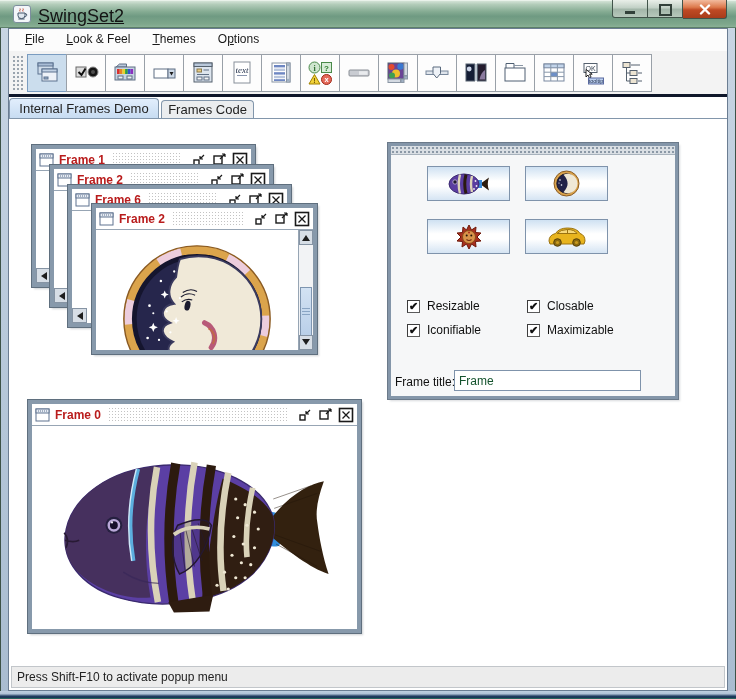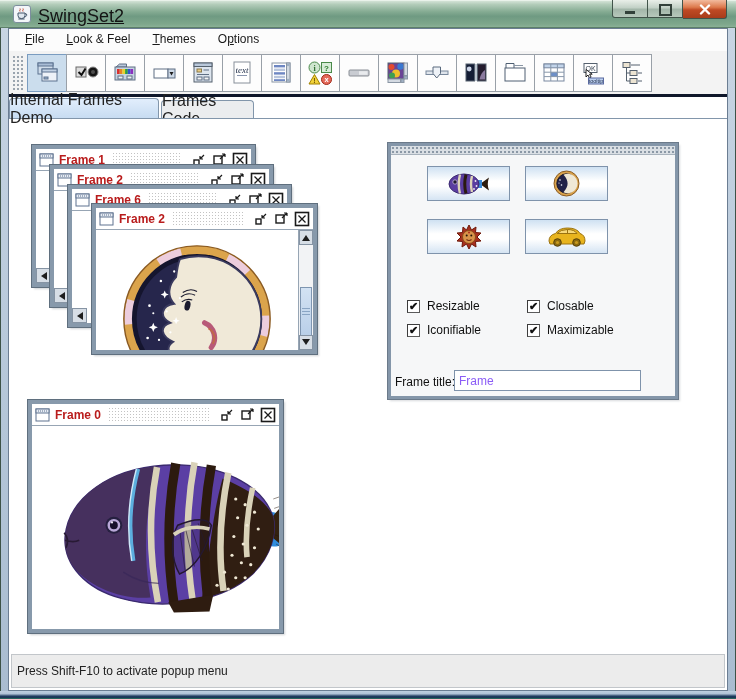--- a/index.html
+++ b/index.html
@@ -35,21 +35,21 @@
     display:flex;align-items:center;padding-left:3px;box-sizing:border-box;}
   .tb-handle{width:11px;height:36px;margin-right:4px;
     background-image:radial-gradient(#9aa4ae 1px,transparent 1.2px);background-size:4px 4px;}
   .tb-btn{width:40px;height:38px;box-sizing:border-box;background:#fdfdfd;border:1px solid #99a0a8;margin-left:-1px;
     display:flex;align-items:center;justify-content:center;padding:0;}
   .tb-btn:first-of-type{margin-left:0;}
   .tb-btn.selected{background:#cbdded;border-color:#7a9cc0;}
   
   .tabstrip{position:absolute;left:0;top:69px;right:0;height:20px;background:#fff;}
   .tab{position:absolute;box-sizing:border-box;border:1px solid #8296ab;border-bottom:none;border-radius:4px 4px 0 0;
-    font-size:16px;color:#222;display:flex;align-items:center;justify-content:flex-end;}
+    font-size:13px;color:#222;display:flex;align-items:center;justify-content:center;}
   .tab.sel{left:0;top:0;height:20px;width:150px;background:linear-gradient(180deg,#e2eefc 0%,#c7dcf2 100%);z-index:2;}
   .tab.unsel{left:152px;top:2px;height:18px;width:93px;background:#ebedef;}
   .content{position:absolute;left:0;top:89px;width:718px;height:548px;background:#fff;
     border-top:1px solid #8296ab;box-sizing:border-box;}
   
   .iframe{position:absolute;background:#fff;border:4px solid #8799ab;outline:1px solid #5f6f7e;box-sizing:border-box;
     box-shadow:2px 2px 2px rgba(60,70,85,.25);}
   .iframe-tb{height:22px;background:#fff;display:flex;align-items:center;padding:0 3px;border-bottom:1px solid #97a5b4;box-sizing:border-box;}
   .iframe-title{font-weight:bold;font-size:12px;color:#b91c1c;white-space:nowrap;margin-left:5px;}
   .tb-dots{flex:1;height:15px;margin:0 7px;
@@ -74,23 +74,23 @@
     background-image:radial-gradient(#8b98a6 1px,#dadfe4 1.2px);background-size:4px 4px;}
   .img-btn{position:absolute;width:83px;height:35px;box-sizing:border-box;border:1px solid #7f93ab;padding:0;
     background:linear-gradient(180deg,#cfe1f2 0%,#ffffff 42%,#ffffff 58%,#d5e4f3 100%);
     display:flex;align-items:center;justify-content:center;}
   .checkbox{position:absolute;display:flex;align-items:center;font-size:12px;color:#101010;}
   .cb-box{width:13px;height:13px;box-sizing:border-box;border:1px solid #5a5a5a;border-top-color:#3c3c3c;border-left-color:#3c3c3c;
     background:#fff;margin-right:7px;display:flex;align-items:center;justify-content:center;
     font-size:11px;font-weight:bold;color:#111;line-height:1;}
   .field-label{position:absolute;font-size:12px;color:#101010;}
   .text-field{position:absolute;width:187px;height:21px;box-sizing:border-box;border:1px solid #7f93ab;background:#fff;
-    font-family:"Liberation Sans",sans-serif;font-size:12px;color:#8b5cf6;padding:0 4px;}
+    font-family:"Liberation Sans",sans-serif;font-size:12px;color:#14532d;padding:0 4px;}
   
-  .statusbar{position:absolute;left:2px;right:2px;bottom:2px;height:34px;background:#ececec;border:1px solid #c2c6ca;
+  .statusbar{position:absolute;left:2px;right:2px;bottom:2px;height:22px;background:#ececec;border:1px solid #c2c6ca;
     box-sizing:border-box;display:flex;align-items:center;padding-left:5px;font-size:12px;color:#222;}
   u{text-decoration:underline;}
 </style>
 </head>
 <body>
 
 <div class="window">
 
   <div class="titlebar">
     <span class="java-badge">
@@ -468,21 +468,21 @@
             <div class="vsb-thumb" style="top:57px;height:50px;">
                 <span class="thumb-ridges"></span>
               </div>
             <div class="vsb-btn" style="bottom:0;">
                 <span class="tri-down"></span>
               </div>
           </div>
         </div>
       </div>
 
-      <div class="iframe" style="left:19px;top:281px;width:255px;height:233px;z-index:2;">
+      <div class="iframe" style="left:19px;top:281px;width:333px;height:233px;z-index:2;">
         <div class="iframe-tb">
           <svg width="15" height="14" viewBox="0 0 15 14">
               <rect x="1" y="1" width="13" height="12" fill="#fff" stroke="#5f7390"></rect>
               <rect x="1" y="1" width="13" height="4" fill="#e8edf4" stroke="#5f7390"></rect>
               <path d="M3 3 h1 M5 3 h1 M7 3 h1 M9 3 h1 M11 3 h1" stroke="#5f7390"></path>
             </svg>
           <span class="iframe-title">Frame 0</span>
           <span class="tb-dots"></span>
           <button class="if-btn">
               <svg width="15" height="15" viewBox="0 0 15 15">

